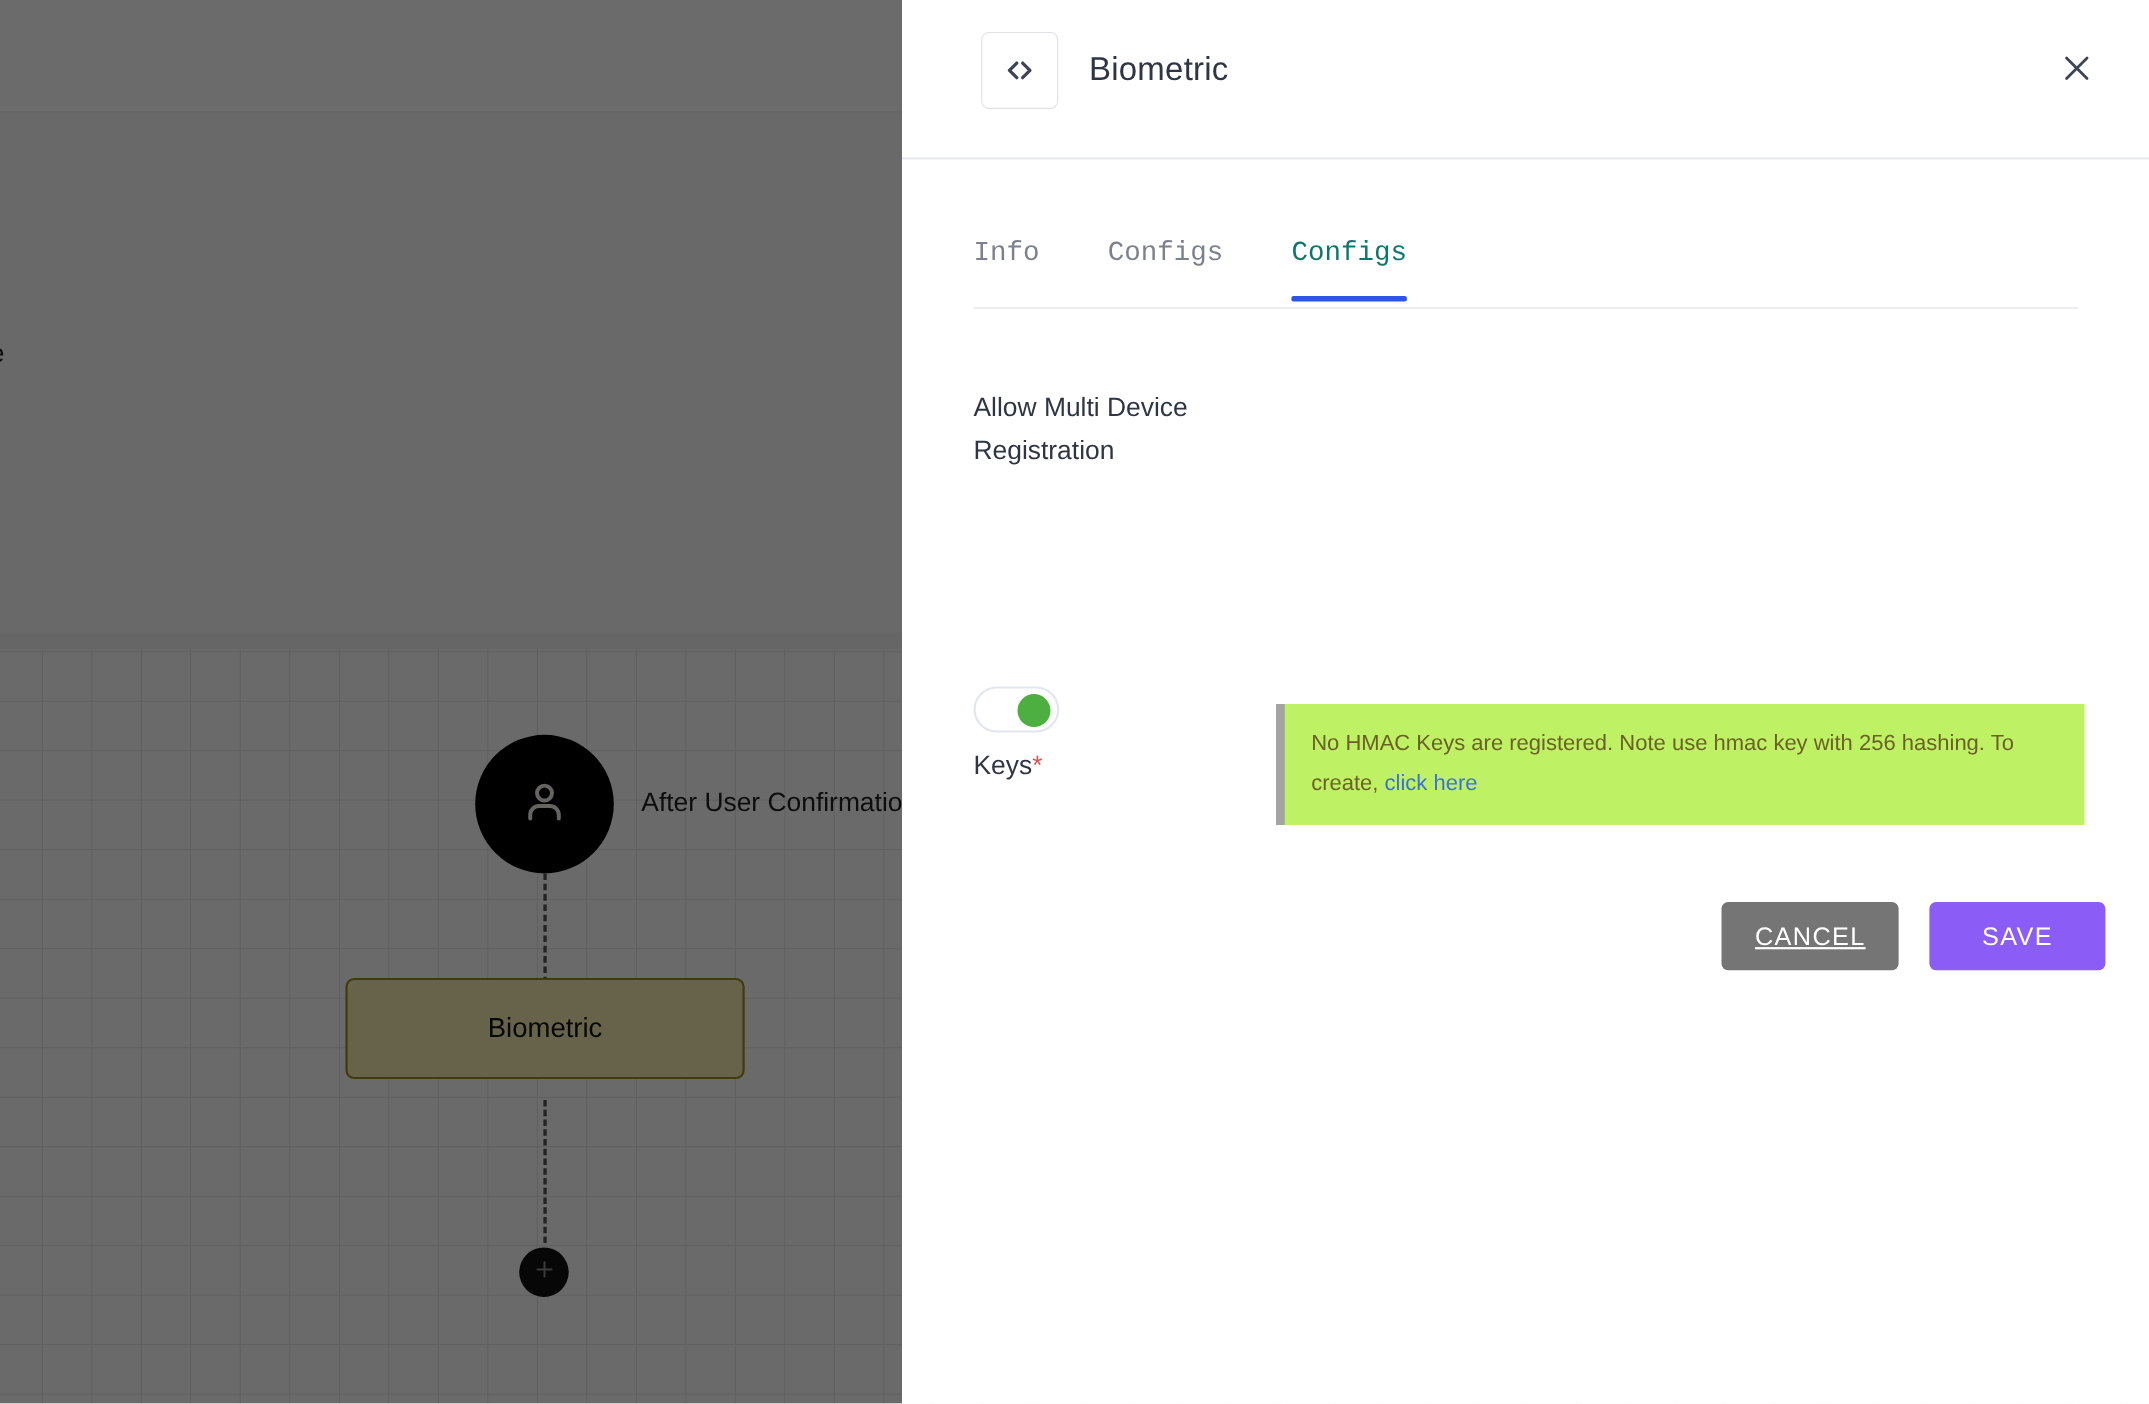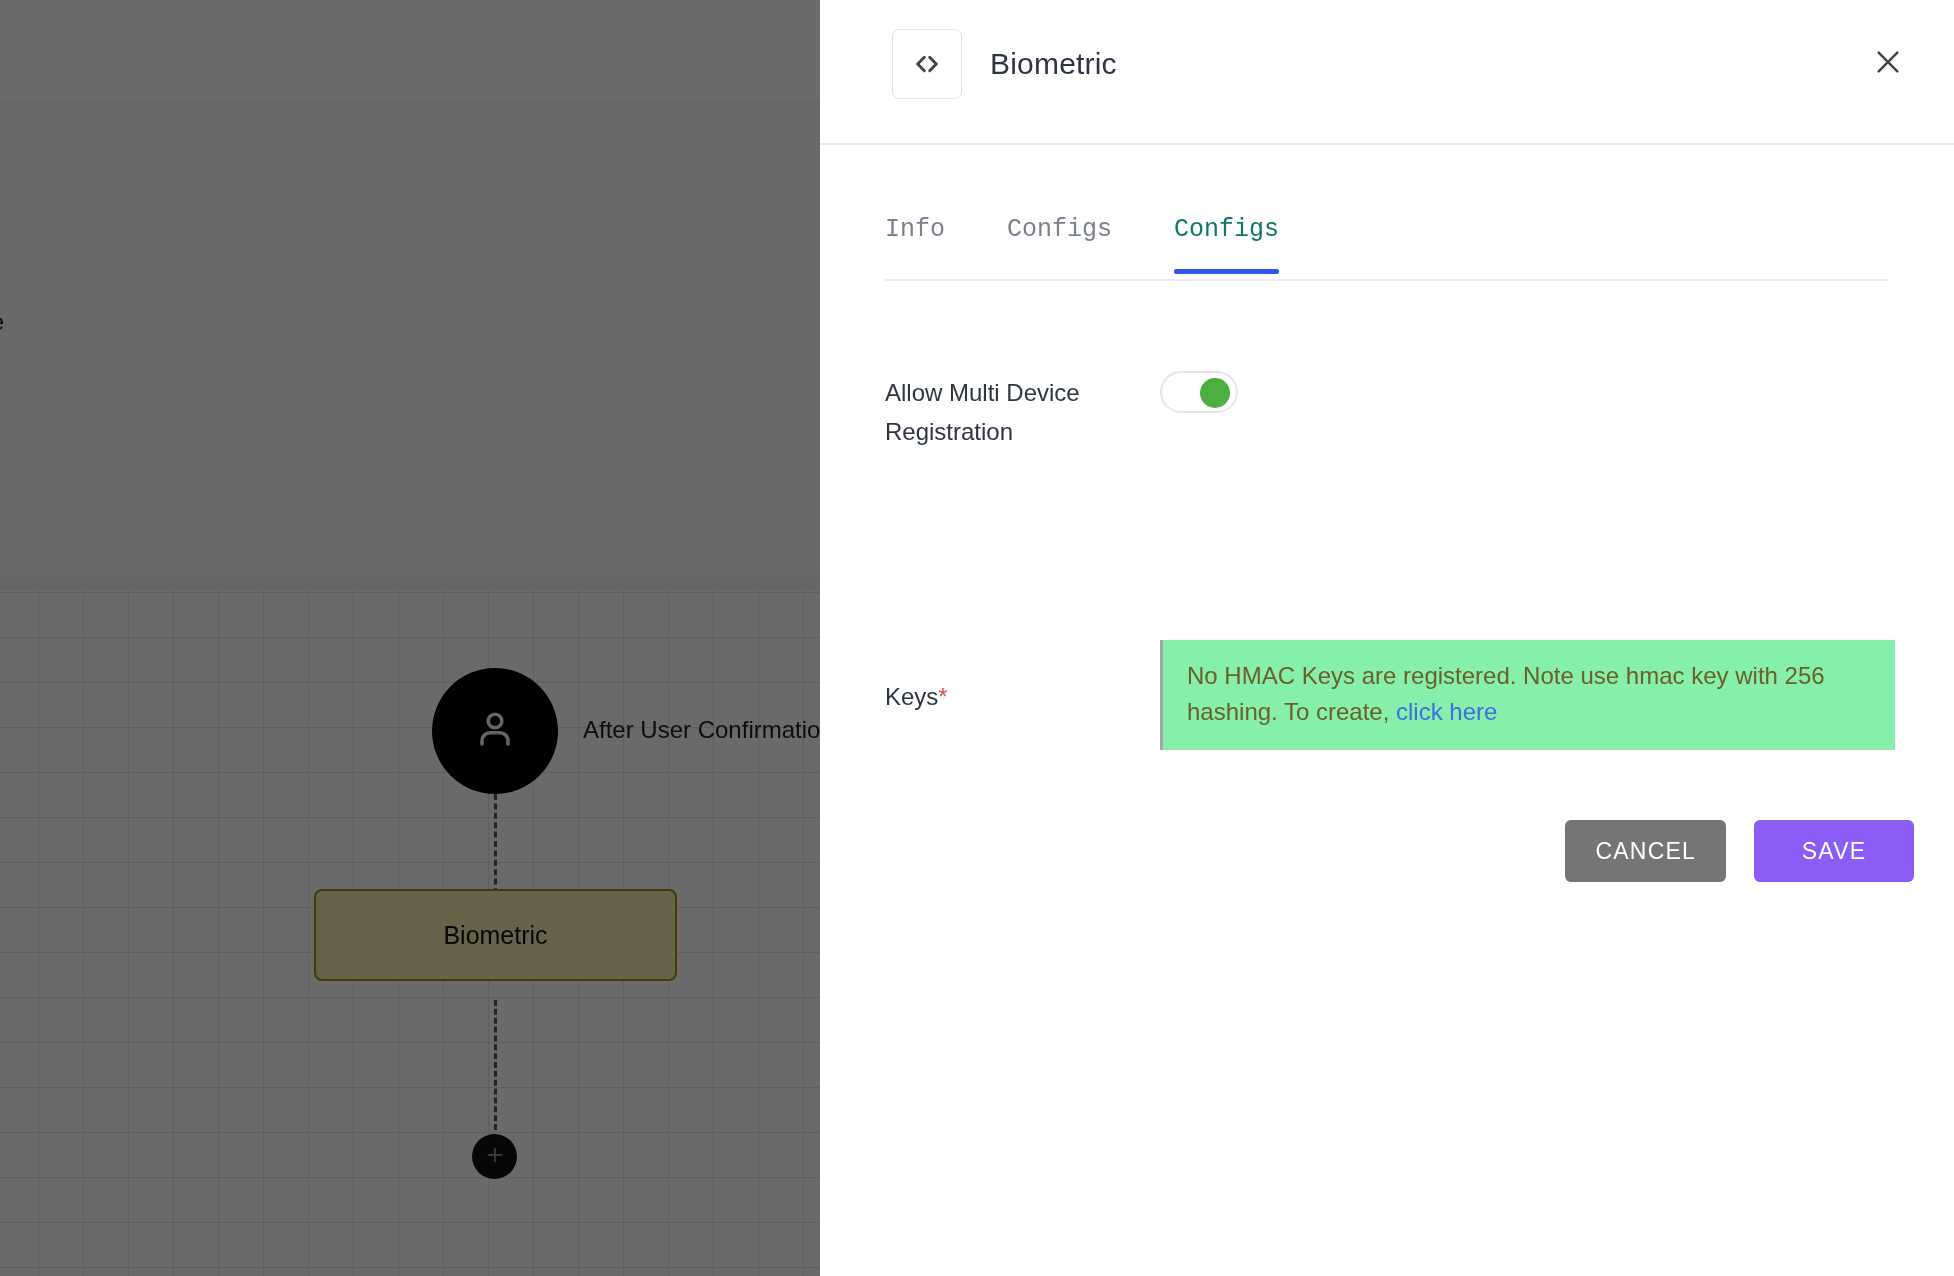--- a/index.html
+++ b/index.html
@@ -227,21 +227,21 @@
   }
   .req-star { color: #d9534f; }
   .field-body { flex: 1; }
   .helper-text {
     font-size: 22px;
     color: #6d7280;
     line-height: 34px;
     margin-top: 10px;
   }
 
-  #row-multi-device { top: 371px; }
+  #row-multi-device { top: 349px; flex-direction: column; }
   #toggle-switch {
     width: 78px;
     height: 42px;
     border-radius: 21px;
     background: #ffffff;
     border: 2px solid #e3e6ef;
     position: relative;
     cursor: pointer;
     display: block;
   }
@@ -264,24 +264,24 @@
     padding: 0 20px;
     font-size: 24px;
     color: #2f3545;
     font-family: inherit;
     outline: none;
     background: #ffffff;
   }
 
   #row-keys { top: 640px; align-items: center; }
   #keys-warning {
-    background: #86efac;
-    border-left: 3px solid #a3a3a3;
+    background: #bef264;
+    border-left: 8px solid #a3a3a3;
     padding: 18px 24px 20px 24px;
-    font-size: 24px;
+    font-size: 20px;
     line-height: 36px;
     color: #6c6027;
   }
   #keys-warning a {
     color: #3c6fe0;
     text-decoration: none;
     cursor: pointer;
   }
 
   
@@ -297,21 +297,21 @@
     min-width: 160px;
     padding: 0 30px;
     border: none;
     border-radius: 6px;
     font-size: 23px;
     letter-spacing: 1.2px;
     color: #ffffff;
     cursor: pointer;
     font-family: inherit;
   }
-  #cancel-button { background: #757575; }
+  #cancel-button { background: #757575; text-decoration: underline; }
   #save-button   { background: #8b5cf6; }
 </style>
 </head>
 <body>
 
 <div id="app">
 
   <div id="canvas-layer">
     <div class="canvas-band" id="band-top"></div>
     <div class="canvas-band" id="band-mid"></div>

